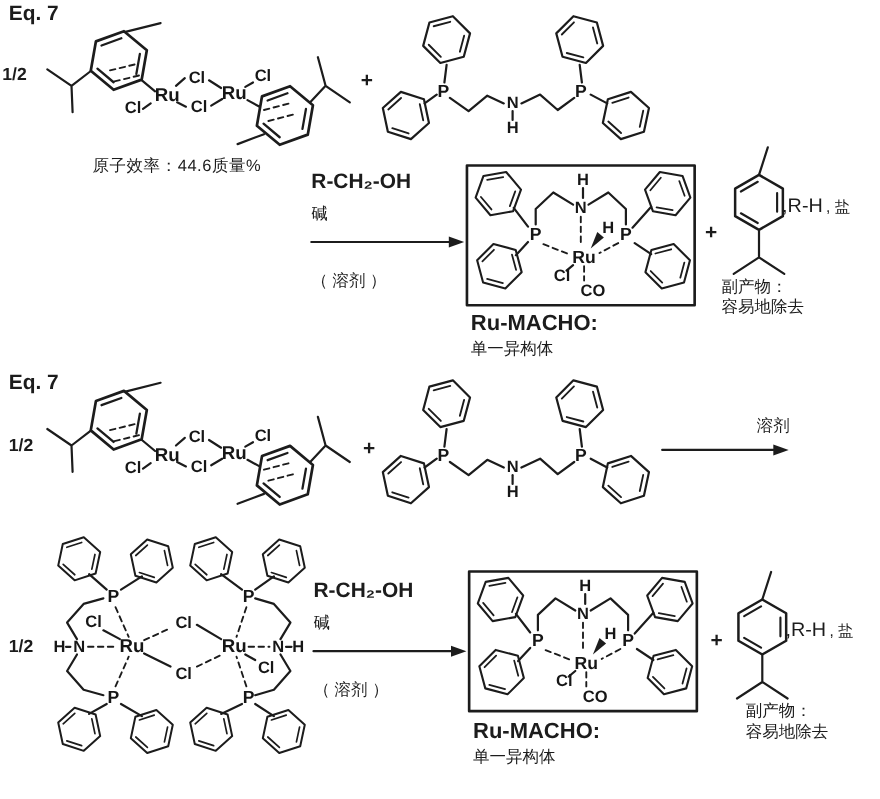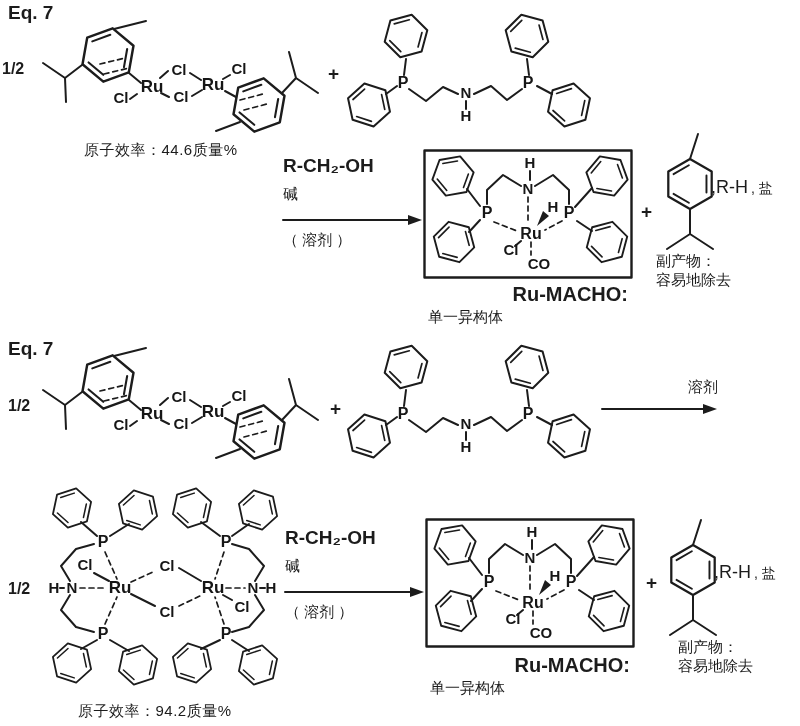--- a/index.html
+++ b/index.html
@@ -17,22 +17,22 @@
   .lg{font-size:17px}
   .eqlabel{font-weight:bold;font-size:19px}
   .coef{font-weight:bold;font-size:16px}
   .plus{font-weight:bold;font-size:19px}
   .cjk{font-size:15px;line-height:19px}
   .eff{font-size:15px;letter-spacing:.5px}
   .rxn{text-align:left;width:140px}
   .rxn .reagent{font-weight:bold;font-size:19px;white-space:nowrap}
   .rxn .cond{font-size:15px;margin-top:8px}
   .rxn svg{margin:8px auto 0}
-  .rxn .solv{font-size:15px;margin-top:3px;white-space:nowrap}
-  .prodname{font-weight:bold;font-size:20px;text-align:right;width:200px}
+  .rxn .solv{font-size:15px;margin-top:18px;white-space:nowrap}
+  .prodname{font-weight:bold;font-size:20px;text-align:left;width:200px}
   .prodnote{font-size:15px;text-align:left;width:200px}
   .rh{font-weight:normal;font-size:18px;white-space:nowrap}
   .salt{font-size:14px;margin-left:3px;white-space:nowrap}
   .solv1{font-size:15px;text-align:right;width:116px}
 </style>
 </head>
 <body>
 
 <div id="canvas">
 
@@ -213,21 +213,20 @@
     <text class="atom" x="131" y="93">Cl</text>
     <text class="atom" x="131" y="139">Cl</text>
     <text class="atom" x="49" y="92">Cl</text>
     <text class="atom" x="206" y="134">Cl</text>
     <text class="atom md" x="67" y="69">P</text>
     <text class="atom md" x="67" y="161">P</text>
     <text class="atom md" x="190" y="69">P</text>
     <text class="atom md" x="190" y="161">P</text>
   </svg>
 
-  <div class="abs eff" style="left:78px;top:702px">原子效率：94.2质量%</div>
 
   <div class="abs rxn" style="left:285px;top:527px">
     <div class="reagent">R-CH₂-OH</div>
     <div class="cond">碱</div>
     <svg width="140" height="16" viewBox="0 0 140 16">
       <line class="bd" x1="0" y1="8" x2="125" y2="8"></line>
       <polygon class="fillink" points="125,3 139,8 125,13"></polygon>
     </svg>
     <div class="solv">（ 溶剂 ）</div>
   </div>

